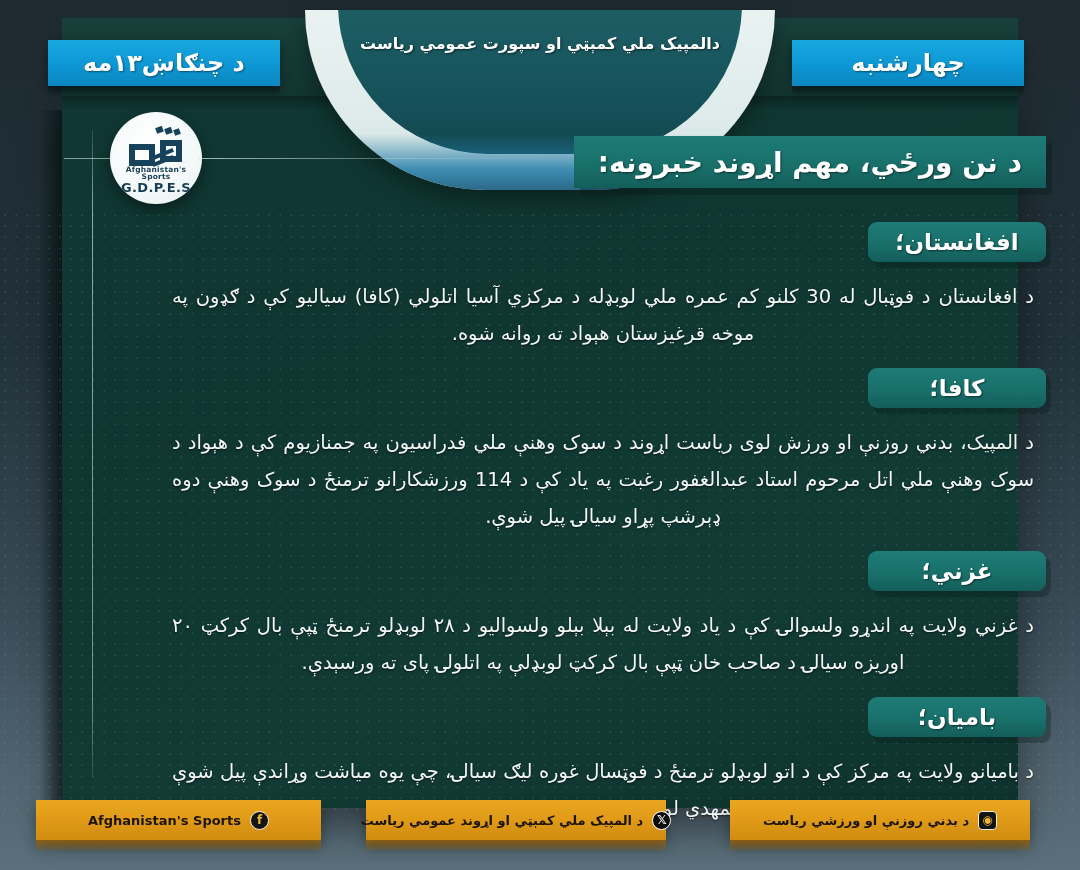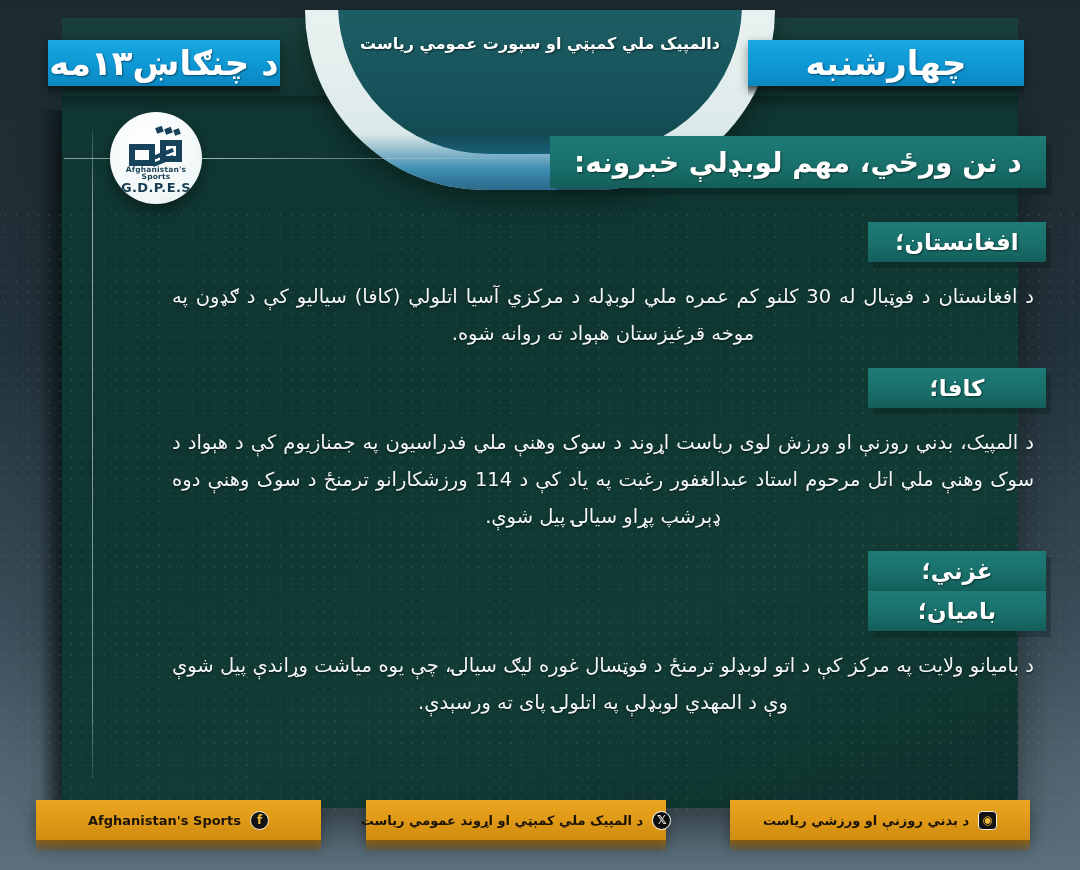--- a/index.html
+++ b/index.html
@@ -93,27 +93,27 @@
     background: linear-gradient(180deg, rgba(8,25,24,.55), rgba(8,25,24,0));
   }
 
   .ribbon {
     position: absolute; height: 46px;
     background: linear-gradient(180deg, #19a8e0 0%, #0d97d4 55%, #0b87c0 100%);
     display: flex; align-items: center; justify-content: center;
     box-shadow: 0 4px 10px rgba(0,0,0,.4);
   }
   .ribbon span {
-    color: #ffffff; font-weight: bold; font-size: 34px;
+    color: #ffffff; font-weight: bold; font-size: 24px;
     letter-spacing: .5px;
     text-shadow: 1px 1px 2px rgba(0,0,0,.45);
     white-space: nowrap;
     text-align: center;
   }
-  .ribbon-right { right: 56px; top: 40px; width: 276px; }
+  .ribbon-right { right: 56px; top: 40px; width: 232px; }
   .ribbon-left  { left: 48px;  top: 40px; width: 232px; }
 
   .ribbon-right::after, .ribbon-left::after {
     content:""; position:absolute; bottom:-10px; width:100%; height:10px;
     background: linear-gradient(180deg, rgba(5,20,22,.6), rgba(5,20,22,0));
     left:0;
   }
 
   
   .arch {
@@ -192,21 +192,21 @@
 
   
   .sections { position:absolute; right: 34px; top: 222px; width: 886px; }
   .section { margin-bottom: 10px; }
 
   .sec-label {
     display:inline-flex; align-items:center; justify-content:center;
     min-width: 178px; height: 40px; padding: 0 26px;
     background: linear-gradient(180deg, #1e7b76 0%, #19706b 55%, #145e5a 100%);
     box-shadow: 5px 6px 0 rgba(6,28,26,.32);
-    float: right; clear: both;
+    float: right; clear: both; border-radius: 9px;
   }
   .sec-label span {
     color:#ffffff; font-weight:bold; font-size: 23px;
     text-shadow: 1px 1px 2px rgba(0,0,0,.5); white-space:nowrap;
   }
   .sec-body {
     clear: both; padding-top: 16px;
     color: #f2f7f6; font-size: 19.5px; line-height: 1.9;
     text-align: justify; text-align-last: center;
     text-shadow: 0 1px 2px rgba(0,0,0,.6);
@@ -294,21 +294,21 @@
         <div class="n2">G.D.P.E.S</div>
       </div>
     </div>
   </div>
 
   <div class="rule-h"></div>
   <div class="rule-h2"></div>
   <div class="rule-v"></div>
 
   <div class="title-bar">
-    <span>د نن ورځي، مهم لوبډلې خبرونه:</span>
+    <span>د نن ورځي، مهم اړوند خبرونه:</span>
   </div>
 
   <div class="sections">
 
     <div class="section s1">
       <div class="sec-label">
         <span>افغانستان؛</span>
       </div>
       <div class="sec-body">د افغانستان د فوټبال له 30 کلنو کم عمره ملي لوبډله د مرکزي آسيا اتلولي (کافا) سياليو کې د ګډون په موخه قرغيزستان هېواد ته روانه شوه.</div>
     </div>
@@ -317,20 +317,21 @@
       <div class="sec-label">
         <span>کافا؛</span>
       </div>
       <div class="sec-body">د المپيک، بدني روزنې او ورزش لوی رياست اړوند د سوک وهنې ملي فدراسيون په جمنازيوم کې د هېواد د سوک وهنې ملي اتل مرحوم استاد عبدالغفور رغبت په ياد کې د 114 ورزشکارانو ترمنځ د سوک وهنې دوه ډېرشپ پړاو سيالۍ پيل شوې.</div>
     </div>
 
     <div class="section s3">
       <div class="sec-label">
         <span>غزني؛</span>
       </div>
+      <div class="sec-body">د غزني ولايت په اندړو ولسوالۍ کې د ياد ولايت له بېلا بېلو ولسواليو د ۲۸ لوبډلو ترمنځ ټپې بال کرکټ ۲۰ اوريزه سيالۍ د صاحب خان ټپې بال کرکټ لوبډلې په اتلولۍ پای ته ورسېدې.</div>
     </div>
 
     <div class="section s4">
       <div class="sec-label">
         <span>باميان؛</span>
       </div>
       <div class="sec-body">د باميانو ولايت په مرکز کې د اتو لوبډلو ترمنځ د فوټسال غوره ليګ سيالۍ، چې يوه مياشت وړاندې پيل شوې وې د المهدي لوبډلې په اتلولۍ پای ته ورسېدې.</div>
     </div>
 
   </div>

